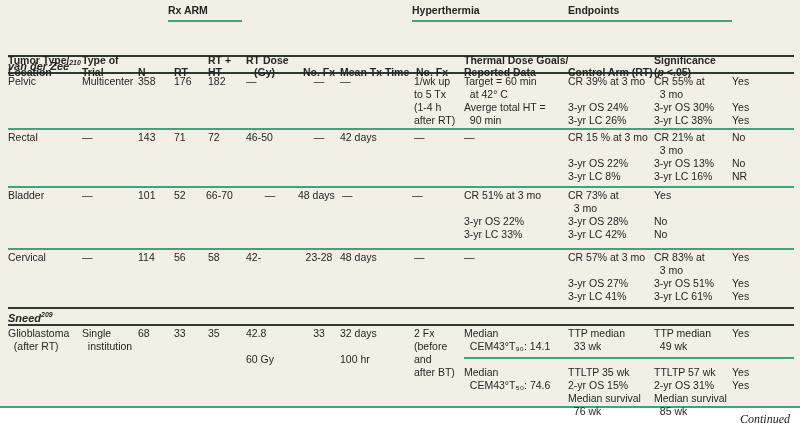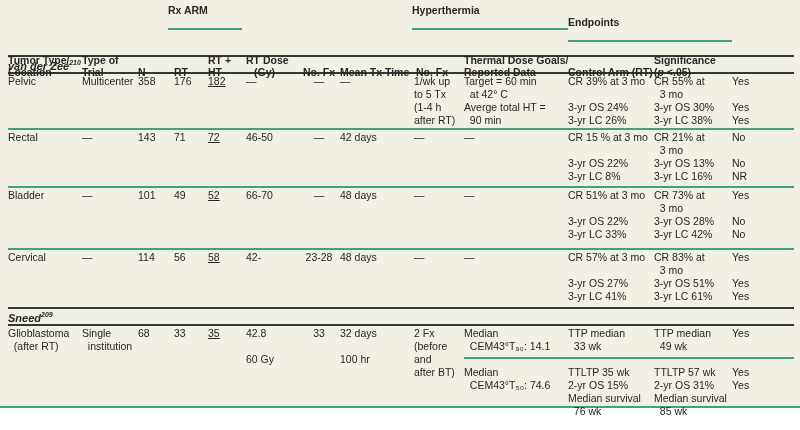--- a/index.html
+++ b/index.html
@@ -16,21 +16,21 @@
     border-bottom:2px solid #3ea47d;
   }
   
   .ghead { display:grid; grid-template-columns:var(--cols); height:22px; }
   .glabel {
     font-weight:bold; font-size:10.5px; text-align:left;
     padding-top:4px; border-bottom:2px solid #3ea47d; height:100%;
   }
   .g-rx { grid-column:4 / 6; }
   .g-ht { grid-column:9 / 11; }
-  .g-ep { grid-column:11 / 13;margin-top:12px; }
+  .g-ep { grid-column:11 / 13; }
   .heads {
     display:grid; grid-template-columns:var(--cols);
     align-items:end; height:33px; padding-bottom:3px;
   }
   .hl { font-weight:bold; font-size:10.5px; line-height:12px; white-space:pre; }
   .hc3 { padding-left:4px; } .hc4 { padding-left:6px; } .hc5 { padding-left:6px; }
   .hc6 { padding-left:4px;margin-top:32px; } .hc7 { text-align:center; }
   .hc2, .hc9 { padding-left:4px; }
   .ind { padding-left:8px; }
   
@@ -43,21 +43,21 @@
   .trow {
     display:grid; grid-template-columns:var(--cols);
     padding-top:1px; position:relative;
   }
   .trow + .trow { border-top:2px solid #3ea47d; }
   .cell { font-size:10.5px; }
   .ln { line-height:13px; white-space:pre; }
   .col2 { padding-left:4px; }
   .col3 { padding-left:4px; }
   .col4 { padding-left:6px; }
-  .col5 { padding-left:6px;text-decoration:underline; }
+  .col5 { padding-left:6px; }
   .col6 { padding-left:4px; }
   .col7 { text-align:center; }
   .col9 { padding-left:2px; }
   .subrule {
     position:absolute; left:456px; right:0; top:31px;
     height:2px; background:#3ea47d;
   }
   
   .footer {
     height:22px; background:#ffffff;
@@ -237,23 +237,20 @@
         <div class="trow" style="min-height: 62px;">
           <div class="cell col1">
             <div class="ln">Bladder</div>
           </div>
           <div class="cell col2">
             <div class="ln">—</div>
           </div>
           <div class="cell col3">
             <div class="ln">101</div>
           </div>
-          <div class="cell col4">
-            <div class="ln">49</div>
-          </div>
           <div class="cell col5">
             <div class="ln">52</div>
           </div>
           <div class="cell col6">
             <div class="ln">66-70</div>
           </div>
           <div class="cell col7">
             <div class="ln">—</div>
           </div>
           <div class="cell col8">
@@ -402,13 +399,16 @@
             <div class="ln">&nbsp;</div>
             <div class="ln">&nbsp;</div>
             <div class="ln">Yes</div>
             <div class="ln">Yes</div>
           </div>
           <div class="subrule"></div>
         </div>
       </div>
   </div>
 
+  <div class="footer">
+    <span class="continued">Continued</span>
+  </div>
 </div>
 
 </body></html>

